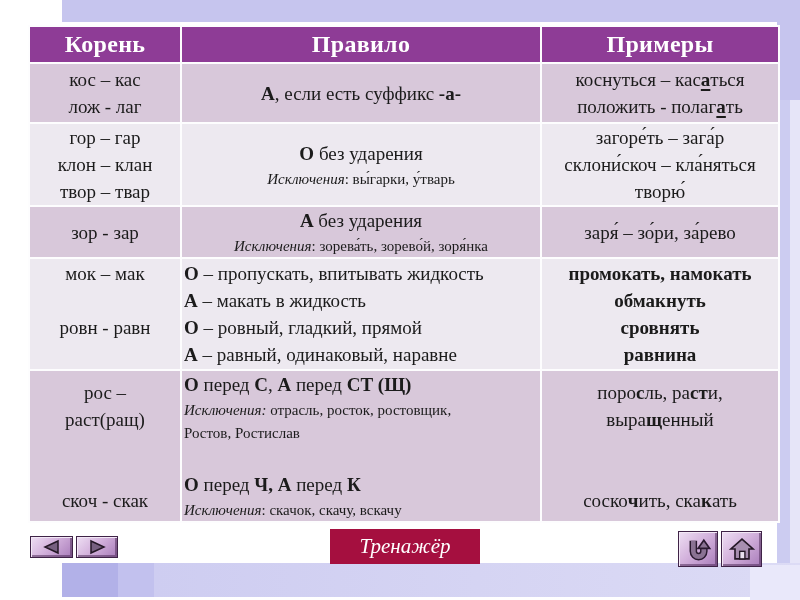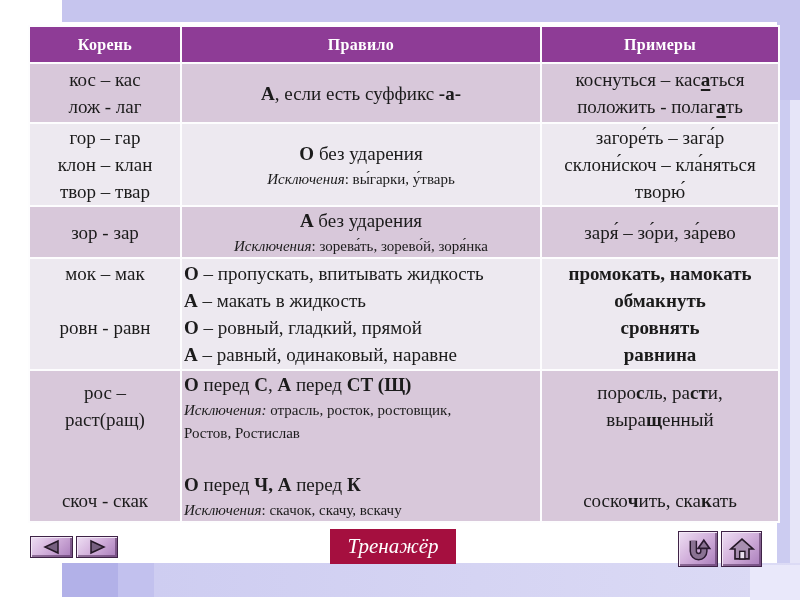--- a/index.html
+++ b/index.html
@@ -27,21 +27,21 @@
   table.rules{
     position:absolute;left:28px;top:25px;
     border-collapse:collapse;table-layout:fixed;
     width:750px;
   }
   table.rules col.c1{width:152px;}
   table.rules col.c2{width:360px;}
   table.rules col.c3{width:238px;}
   table.rules th{
     background:var(--header-bg,#8e3c96);
-    color:#fff;font-size:16px;font-weight:bold;
+    color:#fff;font-size:24px;font-weight:bold;
     height:33px;border:2px solid #fdfdfe;
     letter-spacing:.3px;
   }
   table.rules td{
     border:2px solid #fdfdfe;
     vertical-align:middle;padding:0;
     font-size:19px;
   }
   tbody tr:nth-child(odd) td{background:var(--row-odd,#d8c8da);}
   tbody tr:nth-child(even) td{background:var(--row-even,#ede9f0);}
@@ -67,21 +67,21 @@
     border:1px solid #3f2347;
     box-shadow:inset 1px 1px 0 #f3e8f6, inset -2px -2px 0 rgba(70,35,80,.5);
     display:flex;align-items:center;justify-content:center;
     cursor:pointer;padding:0;
   }
   .btn-prev{left:30px;top:536px;width:43px;height:22px;}
   .btn-next{left:76px;top:536px;width:42px;height:22px;}
   .btn-return{left:678px;top:531px;width:40px;height:36px;}
   .btn-home{left:721px;top:531px;width:41px;height:36px;}
   .trainer{
-    position:absolute;left:330px;top:529px;width:126px;height:35px;
+    position:absolute;left:330px;top:529px;width:150px;height:35px;
     background:var(--trainer-bg,#a50f3f);
     color:#fff;display:flex;align-items:center;justify-content:center;
     font-style:italic;font-size:21px;cursor:pointer;
   }
 </style>
 </head>
 <body style="--header-bg: #8e3c96; --row-odd: #d8c8da; --row-even: #ede9f0; --trainer-bg: #a50f3f; --frame: #c6c5ee; --text: #1b1b1b;">
 
 <div class="band band-top"></div>
 <div class="band band-right-a"></div>

